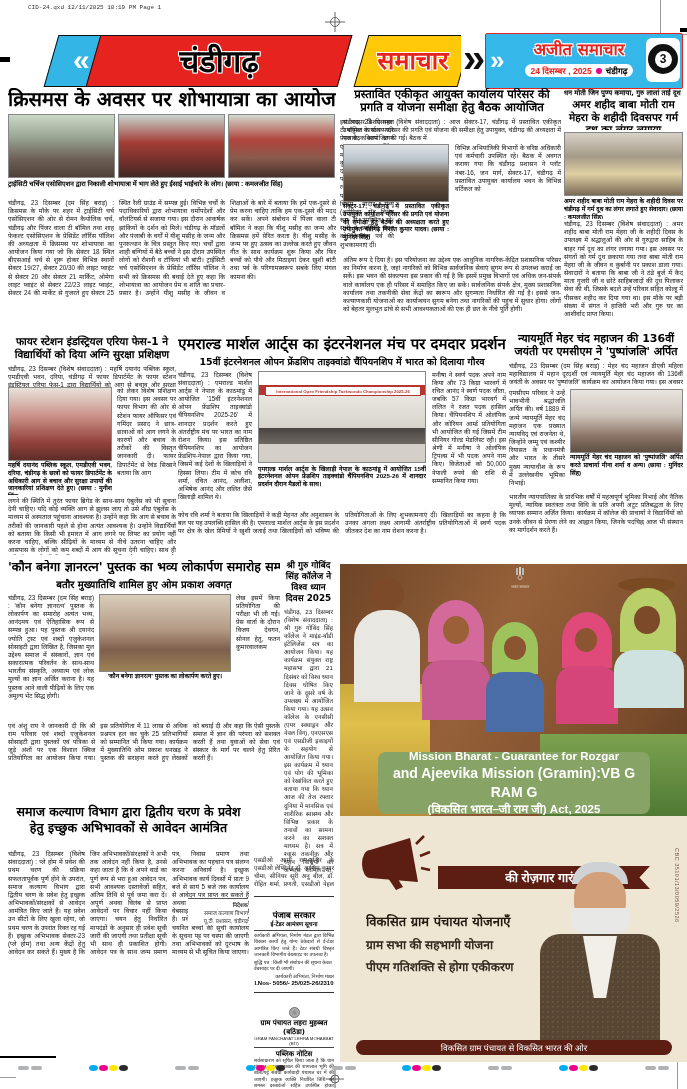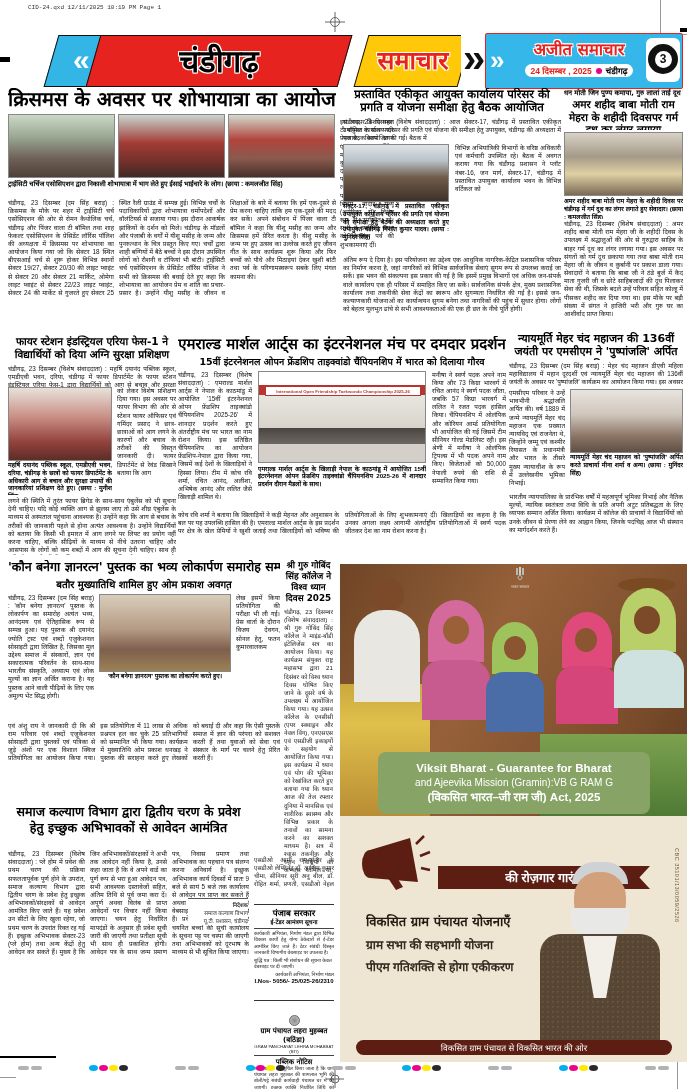--- a/index.html
+++ b/index.html
@@ -190,21 +190,21 @@
     <div class="bt" style="height:235px;column-count:3;column-gap:5px;margin-top:4px">चंडीगढ़, 23 दिसम्बर (विशेष संवाददाता) : प्ले होम में प्रवेश की प्रथम चरण की प्रक्रिया सफलतापूर्वक पूर्ण होने के उपरांत, समाज कल्याण विभाग द्वारा द्वितीय चरण के प्रवेश हेतु इच्छुक अभिभावकों/संरक्षकों से आवेदन आमंत्रित किए जाते हैं। यह प्रवेश उन सीटों के लिए खुला रहेगा, जो प्रथम चरण के उपरांत रिक्त रह गई हैं। इच्छुक अभिभावक सेक्टर-23 (प्ले होम) तथा अन्य केंद्रों हेतु आवेदन कर सकते हैं। मुख्य है कि जिन अभिभावकों/संरक्षकों ने अभी तक आवेदन नहीं किया है, उनसे कहा जाता है कि वे अपने वार्ड का पूर्ण रूप से भरा हुआ आवेदन पत्र, सभी आवश्यक दस्तावेजों सहित, अंतिम तिथि से पूर्व जमा करा दें। अपूर्ण अथवा विलंब से प्राप्त आवेदनों पर विचार नहीं किया जाएगा। चयन हेतु निर्धारित मापदंडों के अनुसार ही प्रवेश सूची जारी की जाएगी तथा प्रतीक्षा सूची भी साथ ही प्रकाशित होगी। आवेदन पत्र के साथ जन्म प्रमाण पत्र, निवास प्रमाण तथा अभिभावक का पहचान पत्र संलग्न करना अनिवार्य है। इच्छुक अभिभावक कार्य दिवसों में प्रातः 9 बजे से सायं 5 बजे तक कार्यालय से आवेदन पत्र प्राप्त कर सकते हैं अथवा समाज कल्याण विभाग की वेबसाइट से डाउनलोड कर सकते हैं। प्रवेश प्रक्रिया पूर्ण होने पर चयनित बच्चों की सूची कार्यालय के सूचना पट्ट पर चस्पा की जाएगी तथा अभिभावकों को दूरभाष के माध्यम से भी सूचित किया जाएगा।</div>
   </div>
   <div class="abs" style="left:188px;top:898px;width:60px;background:#fff;border-top:1px solid #555;padding-top:2px;text-align:right">
     <div style="font-size:5.5px;color:#333;font-weight:700">निदेशक</div>
     <div style="font-size:5.5px;color:#333">समाज कल्याण विभाग</div>
     <div style="font-size:5.5px;color:#333">यू.टी. प्रशासन, चंडीगढ़</div>
   </div>
 
   <div class="abs" style="left:254px;top:856px;width:80px">
     <div class="bt" style="font-size:6.2px;height:32px">एसडीओ आर्मी राम-वृन्दिर के एसडीओ लेफ्टिनेंट डॉ. आशिम कुमार चीमा, सीनियर सूरी अनु बील, डॉ. रोहित शर्मा, प्रणती, एसडीओ नेहल राम-वृन्दिर तथा अन्य संकाय सदस्यों को सराहा।</div>
-    <div class="notice" style="height:92px;margin-top:16px;padding-top:2px">
+    <div class="notice" style="height:92px;margin-top:8px;padding-top:12px">
       <div class="hl" style="font-size:8.5px;text-align:center">पंजाब सरकार</div>
       <div style="font-size:6px;text-align:center;font-weight:700">ई-टेंडर आमंत्रण सूचना</div>
       <div style="border-top:0.5px solid #444;margin:2px 0"></div>
       <div style="font-size:4.8px;line-height:1.35;text-align:justify;color:#222">कार्यकारी अभियंता, निर्माण मंडल द्वारा विभिन्न विकास कार्यों हेतु योग्य ठेकेदारों से ई-टेंडर आमंत्रित किए जाते हैं। टेंडर संबंधी विस्तृत जानकारी विभागीय वेबसाइट पर उपलब्ध है।</div>
       <div style="font-size:4.8px;line-height:1.3;color:#222;margin-top:1px">शुद्धि पत्र : किसी भी संशोधन की सूचना केवल वेबसाइट पर दी जाएगी।</div>
       <div style="font-size:5px;text-align:right;color:#222;margin-top:1px">कार्यकारी अभियंता, निर्माण मंडल</div>
       <div style="font-size:6px;font-weight:700;text-align:center;margin-top:1px">I.Nos- 5056/- 25/025-26/2310</div>
     </div>
     <div class="notice" style="height:96px;margin-top:4px;padding-top:14px">
       <div style="width:11px;height:11px;margin:0 auto;border-radius:50%;background:radial-gradient(#888,#ccc);border:0.5px solid #666"></div>
@@ -240,22 +240,22 @@
         <svg width="14" height="14" style="display:inline-block">
             <rect x="3" y="2" width="2" height="7" fill="#b9b9b3"></rect>
             <rect x="6" y="1" width="2" height="8" fill="#cfcfc9"></rect>
             <rect x="9" y="2" width="2" height="7" fill="#b9b9b3"></rect>
             <circle cx="7" cy="11.5" r="2" fill="none" stroke="#b9b9b3" stroke-width="1"></circle>
           </svg>
         <div style="font-size:3.8px;color:#e3ded1">भारत सरकार</div>
       </div>
     </div>
     <div class="abs" style="left:38px;top:188px;width:272px;height:62px;background:#87a366;border-radius:8px;display:flex;flex-direction:column;justify-content:center;text-align:center">
-      <div style="color:#fff;font-weight:700;font-size:11.5px;line-height:1.35">Viksit Bharat - Guarantee for Bharat</div>
-      <div style="color:#fff;font-weight:400;font-size:10px;line-height:1.35">and Ajeevika Mission (Gramin):VB G RAM G</div>
+      <div style="color:#fff;font-weight:700;font-size:11.5px;line-height:1.35">Mission Bharat - Guarantee for Rozgar</div>
+      <div style="color:#fff;font-weight:700;font-size:14px;line-height:1.35">and Ajeevika Mission (Gramin):VB G RAM G</div>
       <div style="color:#fff;font-weight:700;font-size:11.5px;line-height:1.35">(विकसित भारत–जी राम जी) Act, 2025</div>
     </div>
     <svg class="abs" style="left:18px;top:266px" width="74" height="62" viewBox="0 0 74 62">
       <ellipse cx="12" cy="34" rx="8" ry="14" fill="#5c1d13"></ellipse>
       <path d="M12 20 L52 8 L60 52 L12 48 Z" fill="#5c1d13"></path>
       <path d="M30 48 l8 12 7-3 -7-11 z" fill="#5c1d13"></path>
       <path d="M58 14 l8 -8 M62 26 l10 -4 M63 38 l9 2" stroke="#5c1d13" stroke-width="2.5" fill="none"></path>
     </svg>
     <div class="abs" style="left:98px;top:302px;width:212px;height:23px;background:#5c1d13;clip-path:polygon(0 0,100% 0,95% 50%,100% 100%,0 100%);display:flex;align-items:center;justify-content:center">
       <span style="color:#fff;font-weight:700;font-size:12.5px">की रोज़गार गारंटी</span>

